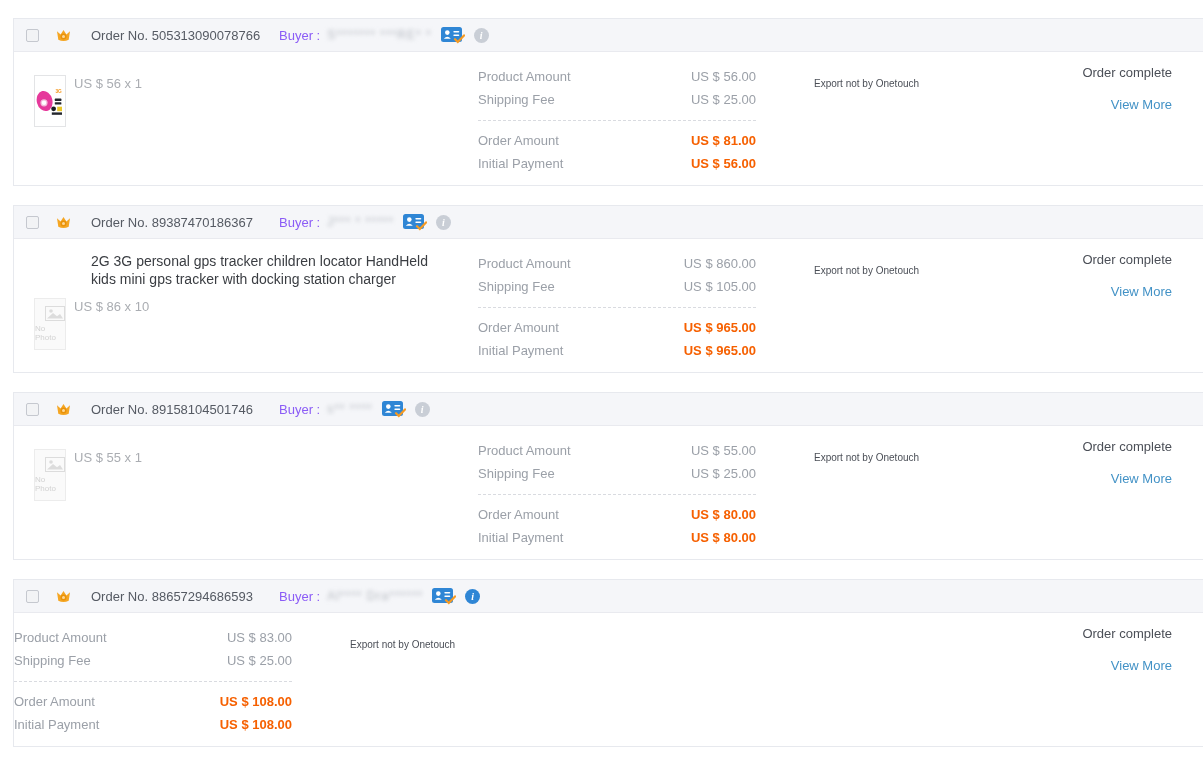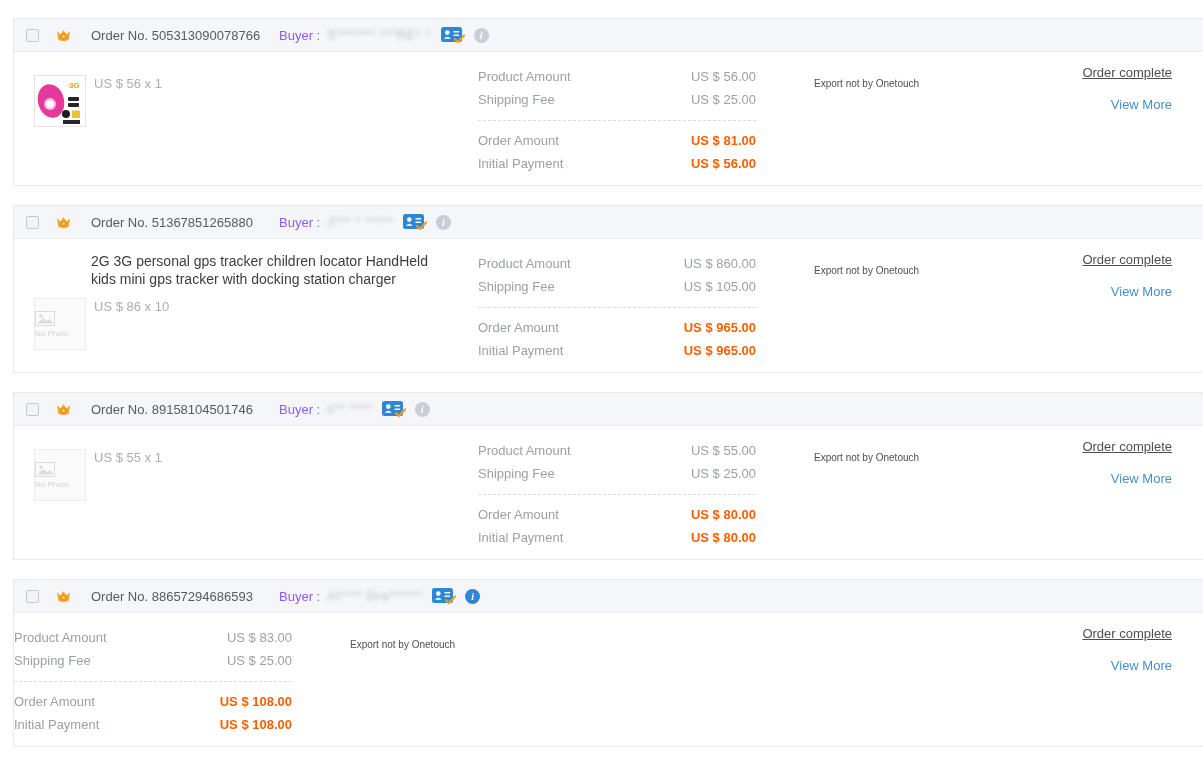--- a/index.html
+++ b/index.html
@@ -49,39 +49,39 @@
   .info-icon.active { background:#2f86d5; }
   
   .order-body { display:flex; padding:13px 0 10px 0; }
   .col-product { width:464px; padding-left:20px; flex:0 0 auto; }
   .product-title {
     margin-left:57px; width:352px;
     font-size:14px; line-height:18px; color:#3a3d42;
   }
   .product-row { display:flex; margin-top:10px; }
   .thumb {
-    width:52px; height:52px; border:1px solid #e3e4e6;
+    width:32px; height:52px; border:1px solid #e3e4e6;
     background:#fff; flex:0 0 auto;
-    display:flex; align-items:flex-start; justify-content:center;
+    display:flex; align-items:flex-end; justify-content:center;
   }
   .thumb.no-photo {
     background:#fafafa; border-color:#ececec;
     flex-direction:column;
   }
   .no-photo-label { font-size:8px; color:#d2d2d2; margin-top:3px; }
   .unit-price { margin-left:8px; margin-top:1px; font-size:13px; color:#aaadb2; }
   .col-amounts { width:278px; flex:0 0 auto; font-size:13px; }
   .amt-row { display:flex; justify-content:space-between; align-items:center; height:23px; }
   .amt-label { color:#9ba0a8; }
   .amt-value { color:#9ba0a8; }
   .amt-divider { border-top:1px dashed #d9dbe0; margin:9px 0 8px 0; }
   .amt-value.orange { color:#f66000; font-weight:bold; }
   .col-export { margin-left:58px; width:230px; flex:0 0 auto; font-size:10px; color:#4b4f57; padding-top:1px;margin-top:12px; }
   .col-status { flex:1; text-align:right; padding-right:31px; font-size:13px; }
-  .status-text { color:#4b4f57;text-decoration:underline; }
+  .status-text { color:#4b4f57; }
   .view-more { display:inline-block; margin-top:17px; color:#4392c6; cursor:pointer; }
 </style>
 </head>
 <body>
 
 <svg width="0" height="0" style="position:absolute">
   <defs>
     <g id="g-medal">
       <path d="M2 4.2 L5.6 7.4 L8.5 3 L11.4 7.4 L15 4.2 L13.7 12.8 Q8.5 15.2 3.3 12.8 Z" fill="#f5a623"></path>
       <circle cx="8.5" cy="9.6" r="3" fill="#e8920a"></circle>
@@ -187,21 +187,21 @@
   </section>
 
   <section class="order-card">
     <header class="order-header">
       <span class="checkbox"></span>
       <span class="medal">
           <svg width="17" height="16" viewBox="0 0 17 16">
             <use href="#g-medal"></use>
           </svg>
         </span>
-      <span class="order-no"><span>Order No.</span> <span>51367851265880</span></span>
+      <span class="order-no"><span>Order No.</span> <span>89387470186367</span></span>
       <span class="buyer-group">
         <span class="buyer-label">Buyer :</span>
         <span class="buyer-name">J*** * *****</span>
       </span>
       <span class="contact-icon">
           <svg width="24" height="18" viewBox="0 0 24 18">
             <use href="#g-contact"></use>
           </svg>
         </span>
       <span class="info-icon">i</span>

